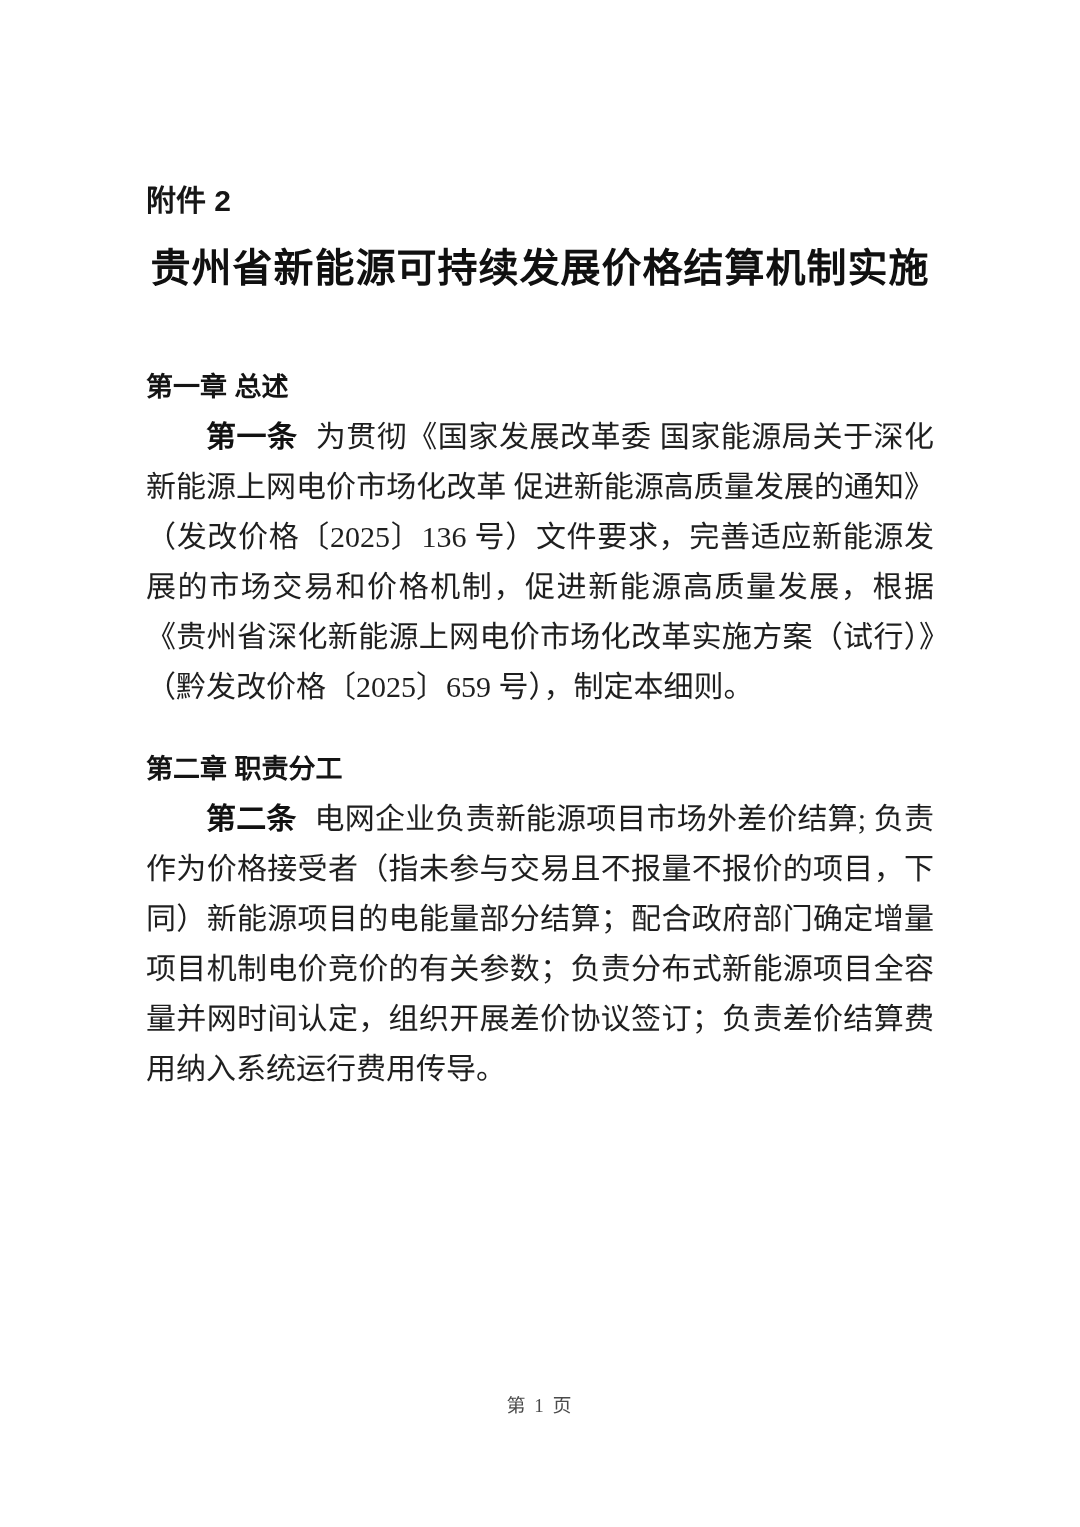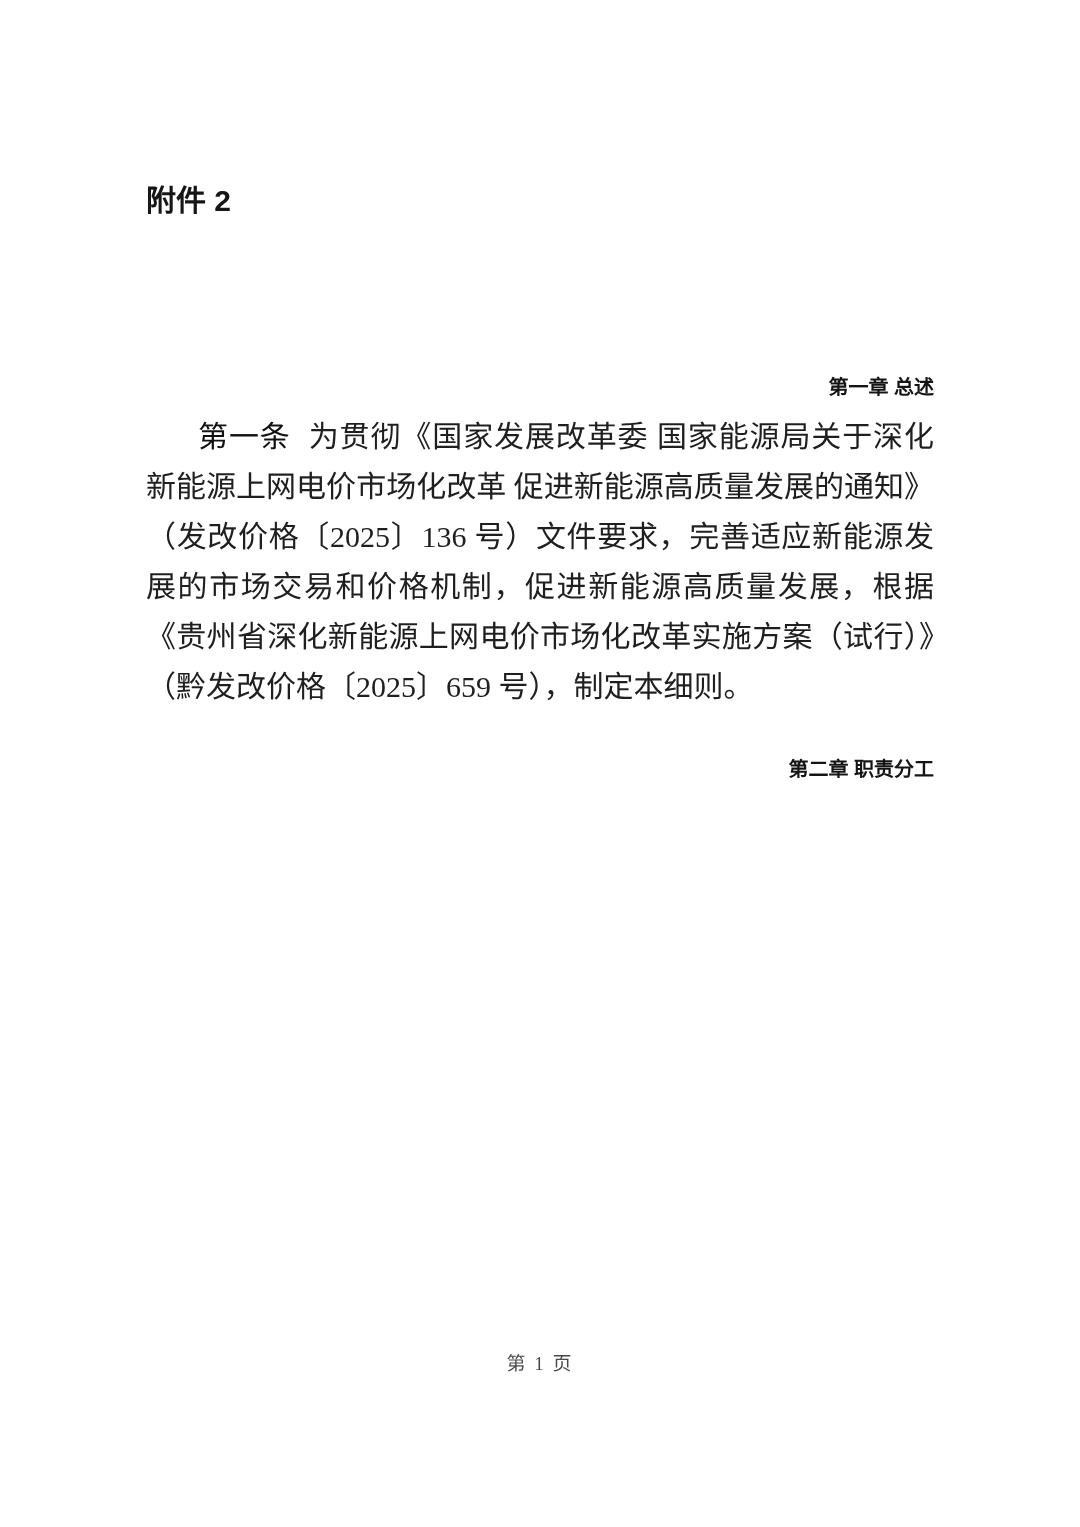--- a/index.html
+++ b/index.html
@@ -30,67 +30,69 @@
     margin-top: 22px;
     text-align: center;
     font-family: "Liberation Sans", "DejaVu Sans", sans-serif;
     font-weight: 700;
     font-size: 40px;
     line-height: 56px;
     letter-spacing: 1px;
     color: #101010;
   }
   .chapter-heading {
-    text-align: right;
+    text-align: left;
     font-family: "Liberation Sans", "DejaVu Sans", sans-serif;
     font-weight: 700;
-    font-size: 20px;
+    font-size: 27px;
     line-height: 50px;
     color: #141414;
   }
   .chapter-heading.first { margin-top: 66px; }
   .chapter-heading.later { margin-top: 32px; }
   .article {
     font-size: 30px;
     line-height: 50px;
     text-align: justify;
     text-indent: 52px;
     color: #1f1f1f;
   }
   .article-label {
     font-family: "Liberation Sans", "DejaVu Sans", sans-serif;
-    font-weight: 400;
+    font-weight: 700;
     color: #111111;
     margin-right: 18px;
+    margin-left: 8px;
   }
   .page-footer {
     position: absolute;
     left: 0;
     right: 0;
-    top: 1348px;
+    top: 1390px;
     text-align: center;
     font-size: 19px;
     letter-spacing: 2px;
     color: #4a4a4a;
   }
 </style>
 </head>
 <body>
 
 <div class="page">
   <div class="content">
 
     <div class="attachment-label">附件 2</div>
 
-    <h1 class="doc-title"><br></h1>
+    <h1 class="doc-title"><span>贵州省新能源可持续发展价格结算机制实施</span><br></h1>
 
     <h2 class="chapter-heading first">第一章 总述</h2>
 
     <p class="article"><span class="article-label">第一条</span><span>为贯彻《国家发展改革委 国家能源局关于深化新能源上网电价市场化改革 促进新能源高质量发展的通知》（发改价格〔2025〕136 号）文件要求，完善适应新能源发展的市场交易和价格机制，促进新能源高质量发展，根据《贵州省深化新能源上网电价市场化改革实施方案（试行）》（黔发改价格〔2025〕659 号），制定本细则。</span></p>
 
     <h2 class="chapter-heading later">第二章 职责分工</h2>
 
+    <p class="article"><span class="article-label">第二条</span><span>电网企业负责新能源项目市场外差价结算; 负责作为价格接受者（指未参与交易且不报量不报价的项目，下同）新能源项目的电能量部分结算；配合政府部门确定增量项目机制电价竞价的有关参数；负责分布式新能源项目全容量并网时间认定，组织开展差价协议签订；负责差价结算费用纳入系统运行费用传导。</span></p>
 
 
   </div>
 
   <div class="page-footer">第 1 页</div>
 </div>
 
 </body></html>

